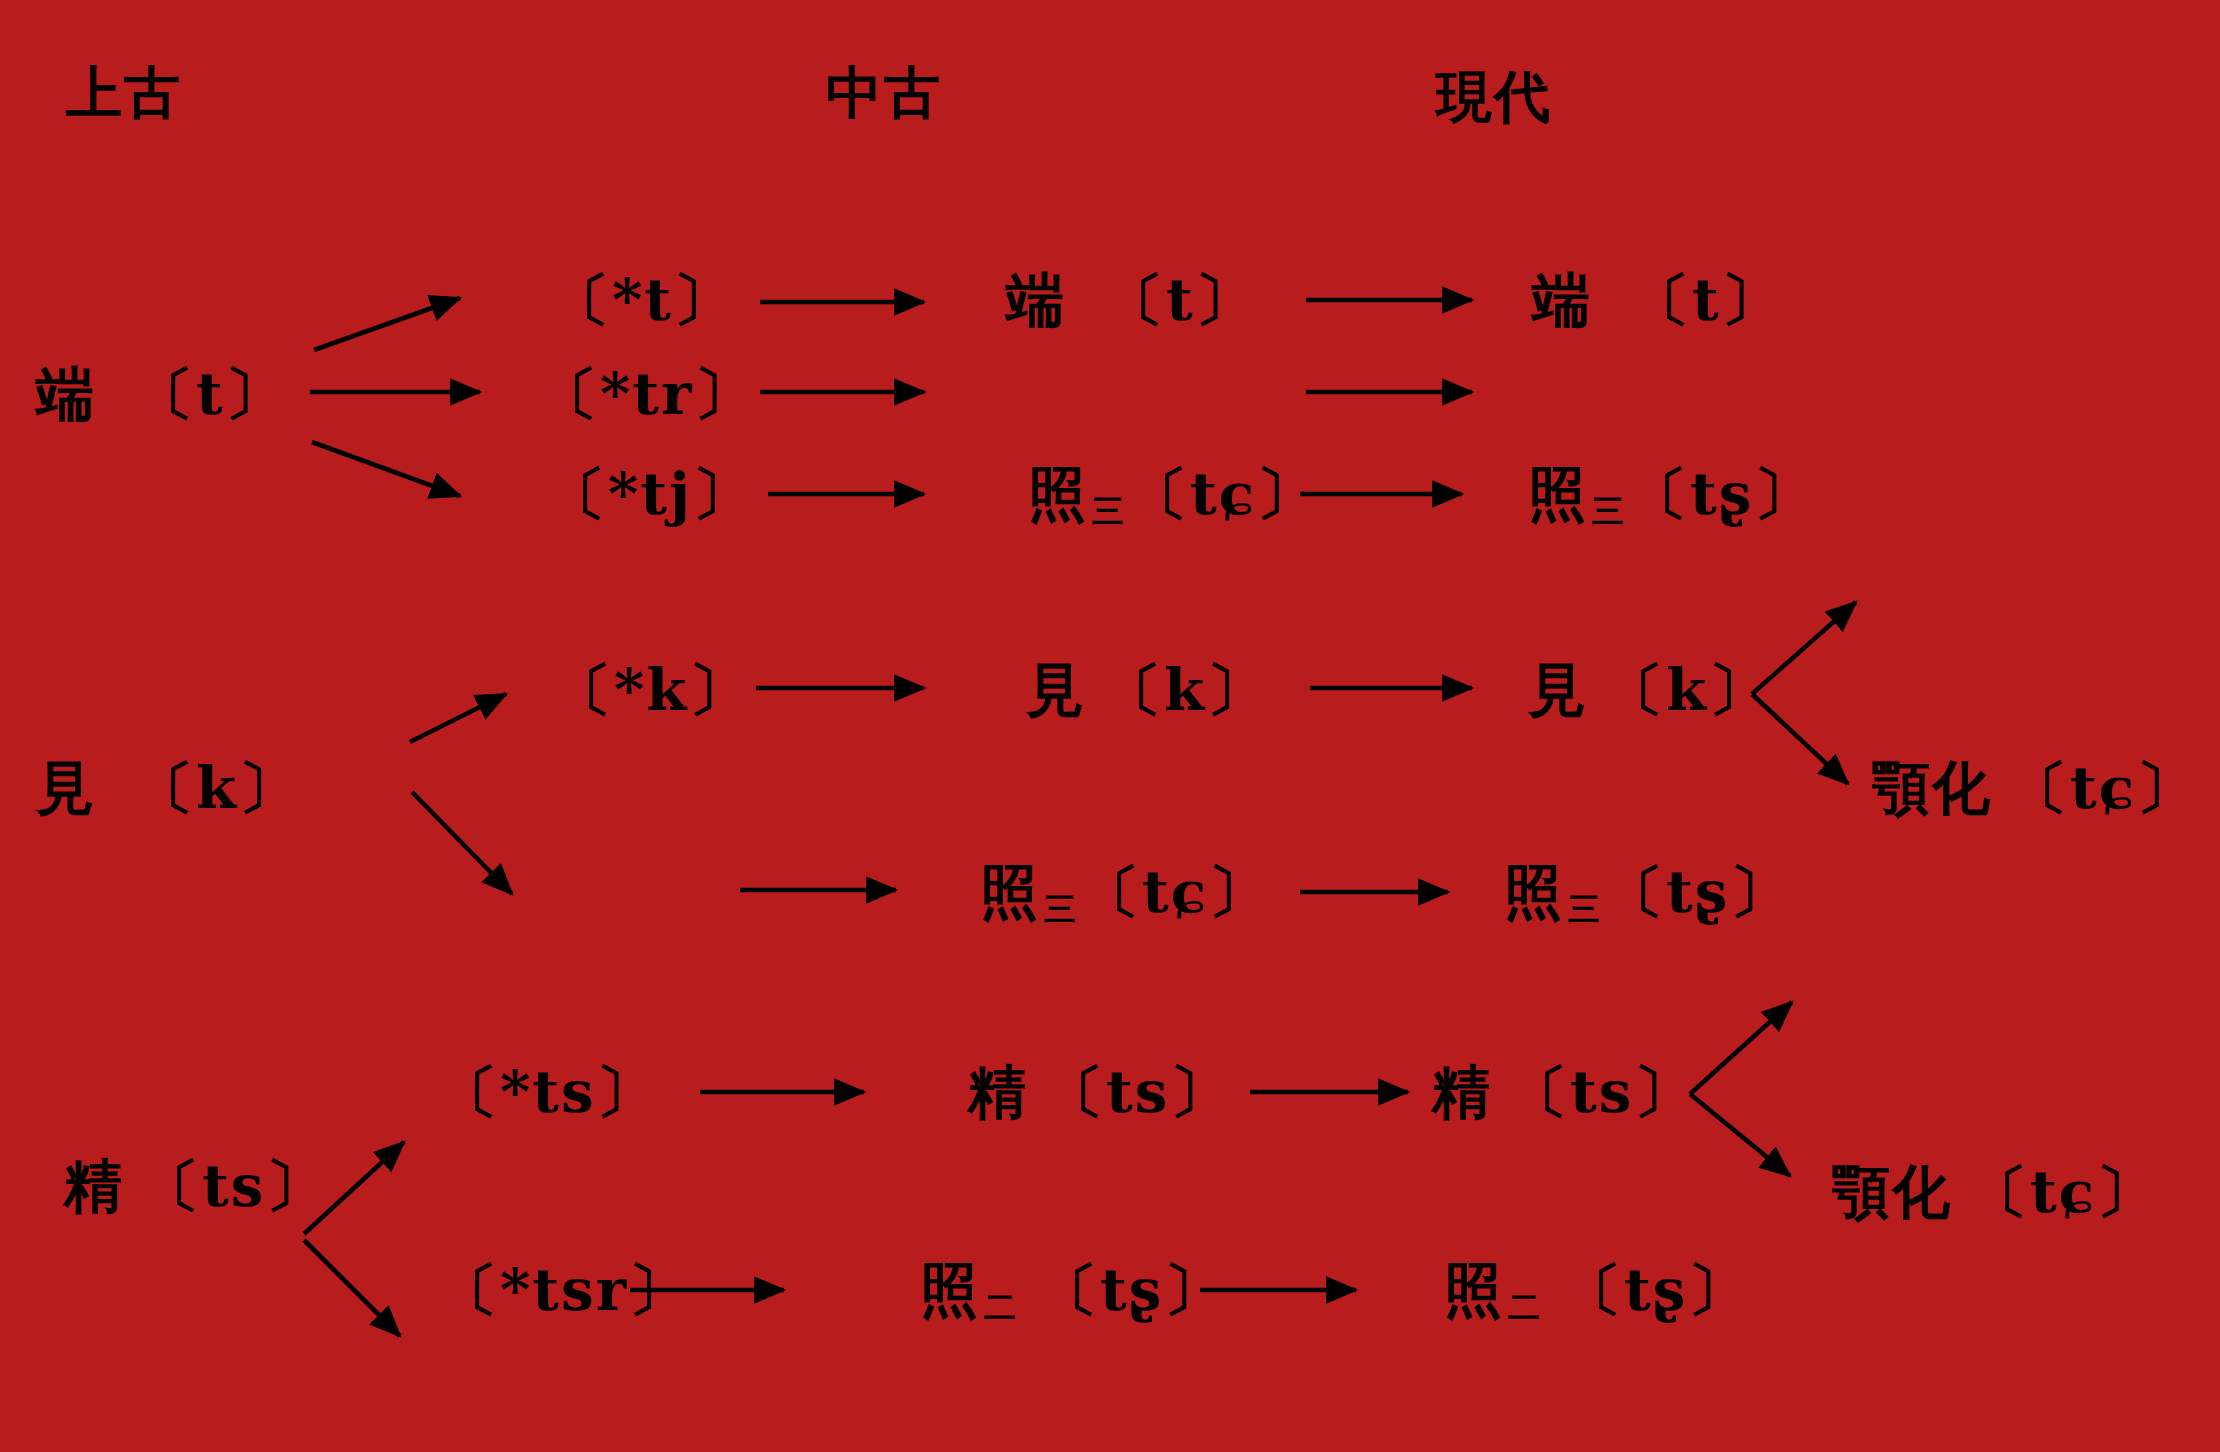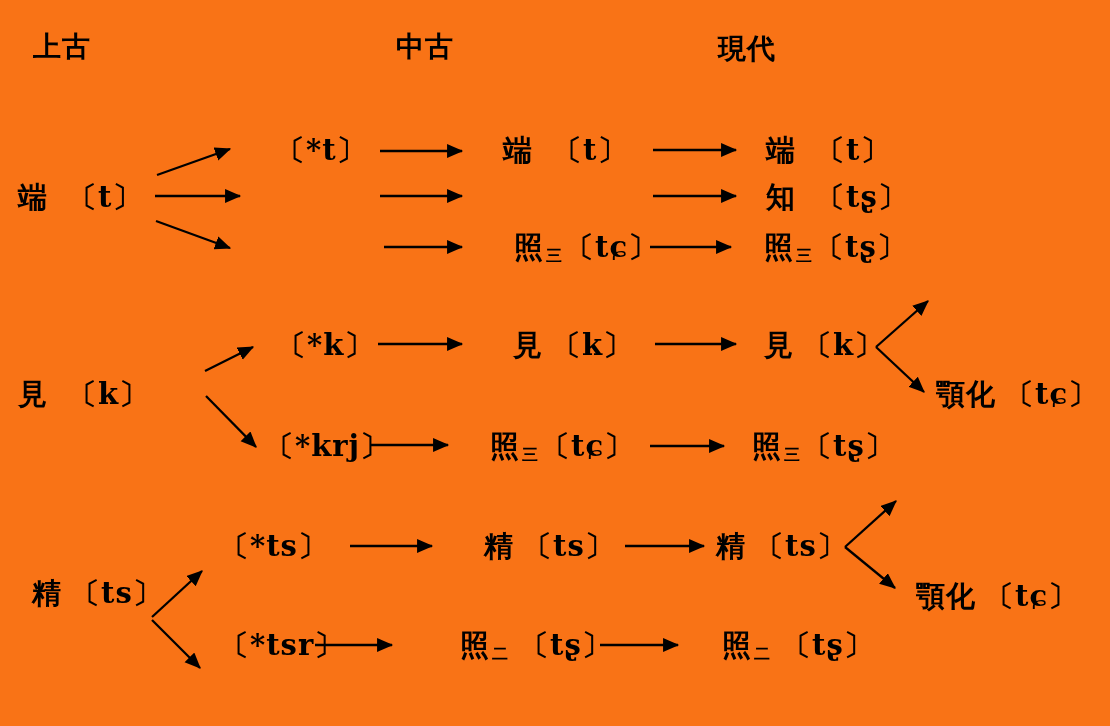--- a/index.html
+++ b/index.html
@@ -1,19 +1,19 @@
 <!DOCTYPE html>
 <html><head>
 <meta charset="utf-8">
 <style>
   html,body{margin:0;padding:0;background:#ffffff;}
   .canvas{
     position:relative;
     width:1110px;height:726px;
-    background:#f97316;
+    background:#b91c1c;
     font-family:"DejaVu Serif","Liberation Serif",serif;
     color:#000;
     overflow:hidden;
   }
   .arrows{position:absolute;left:0;top:0;}
   .arrows line{stroke:#000;stroke-width:2.3;}
   .lbl{
     position:absolute;
     white-space:nowrap;
     font-size:29px;
@@ -70,52 +70,50 @@
     <line x1="315" y1="645" x2="392" y2="645" marker-end="url(#ah)"></line>
 
     <line x1="625" y1="546" x2="704" y2="546" marker-end="url(#ah)"></line>
     <line x1="600" y1="645" x2="678" y2="645" marker-end="url(#ah)"></line>
 
     <line x1="845" y1="547" x2="896" y2="501" marker-end="url(#ah)"></line>
     <line x1="845" y1="547" x2="895" y2="588" marker-end="url(#ah)"></line>
   </svg>
 
   <div class="lbl hdr" style="left:33px;top:30px">上古</div>
-  <div class="lbl hdr" style="left:396px;top:30px">中古</div>
+  <div class="lbl hdr" style="left:413px;top:30px">中古</div>
   <div class="lbl hdr" style="left:718px;top:32px">現代</div>
 
   <div class="lbl" style="left:18px;top:180px">
     <span>端</span><span class="g20">〔t〕</span>
   </div>
 
   <div class="lbl" style="left:276px;top:133px">〔*t〕</div>
+  <div class="lbl" style="left:270px;top:180px">〔*tr〕</div>
+  <div class="lbl" style="left:274px;top:230px">〔*tj〕</div>
 
   <div class="lbl" style="left:503px;top:133px">
     <span>端</span><span class="g20">〔t〕</span>
   </div>
   <div class="lbl" style="left:514px;top:230px">
     <span>照</span><span class="sub">三</span><span>〔tɕ〕</span>
   </div>
 
   <div class="lbl" style="left:766px;top:133px">
     <span>端</span><span class="g20">〔t〕</span>
   </div>
-  <div class="lbl" style="left:766px;top:180px">
-    <span>知</span><span class="g20">〔tʂ〕</span>
-  </div>
   <div class="lbl" style="left:764px;top:230px">
     <span>照</span><span class="sub">三</span><span>〔tʂ〕</span>
   </div>
 
   <div class="lbl" style="left:18px;top:377px">
     <span>見</span><span class="g20">〔k〕</span>
   </div>
 
   <div class="lbl" style="left:277px;top:328px">〔*k〕</div>
-  <div class="lbl" style="left:265px;top:429px">〔*krj〕</div>
 
   <div class="lbl" style="left:513px;top:328px">
     <span>見</span><span class="g10">〔k〕</span>
   </div>
   <div class="lbl" style="left:490px;top:429px">
     <span>照</span><span class="sub">三</span><span>〔tɕ〕</span>
   </div>
 
   <div class="lbl" style="left:764px;top:328px">
     <span>見</span><span class="g10">〔k〕</span>

